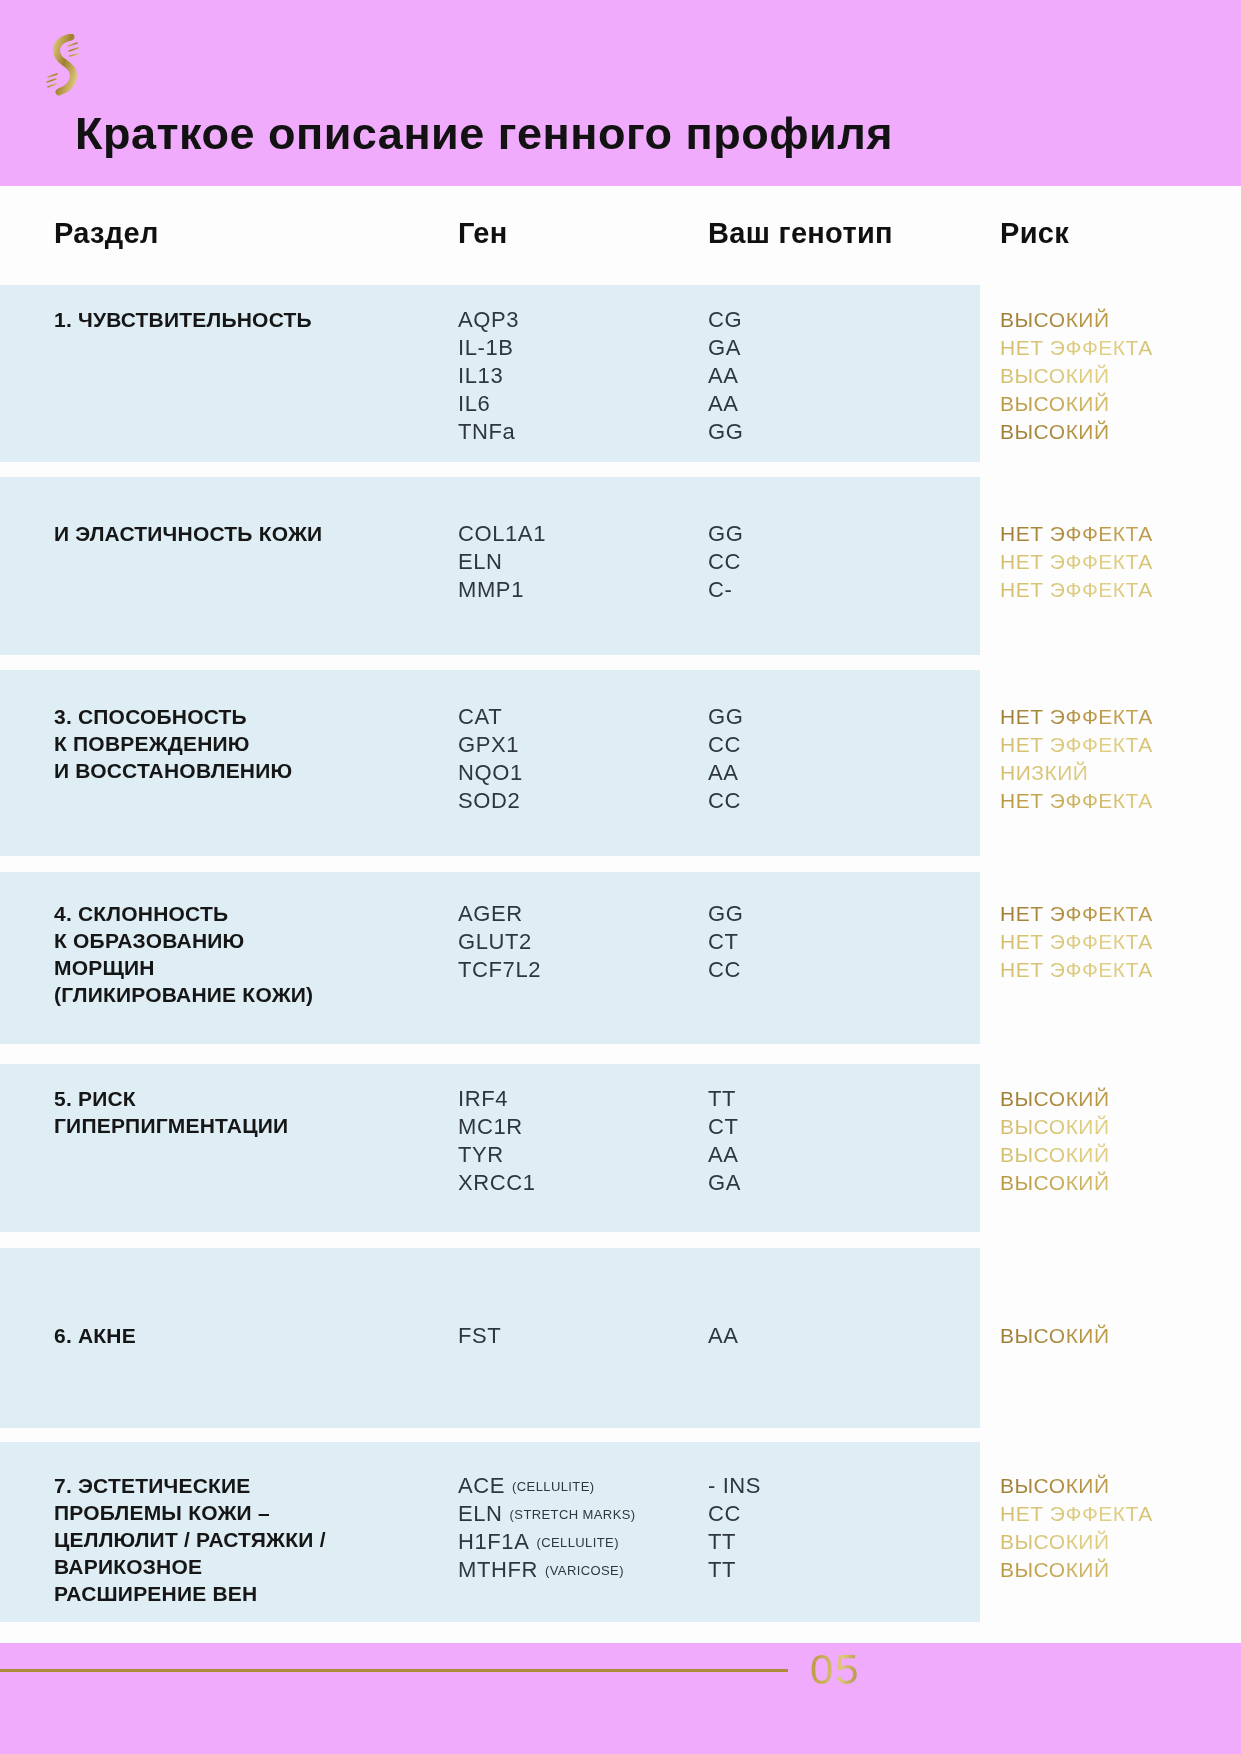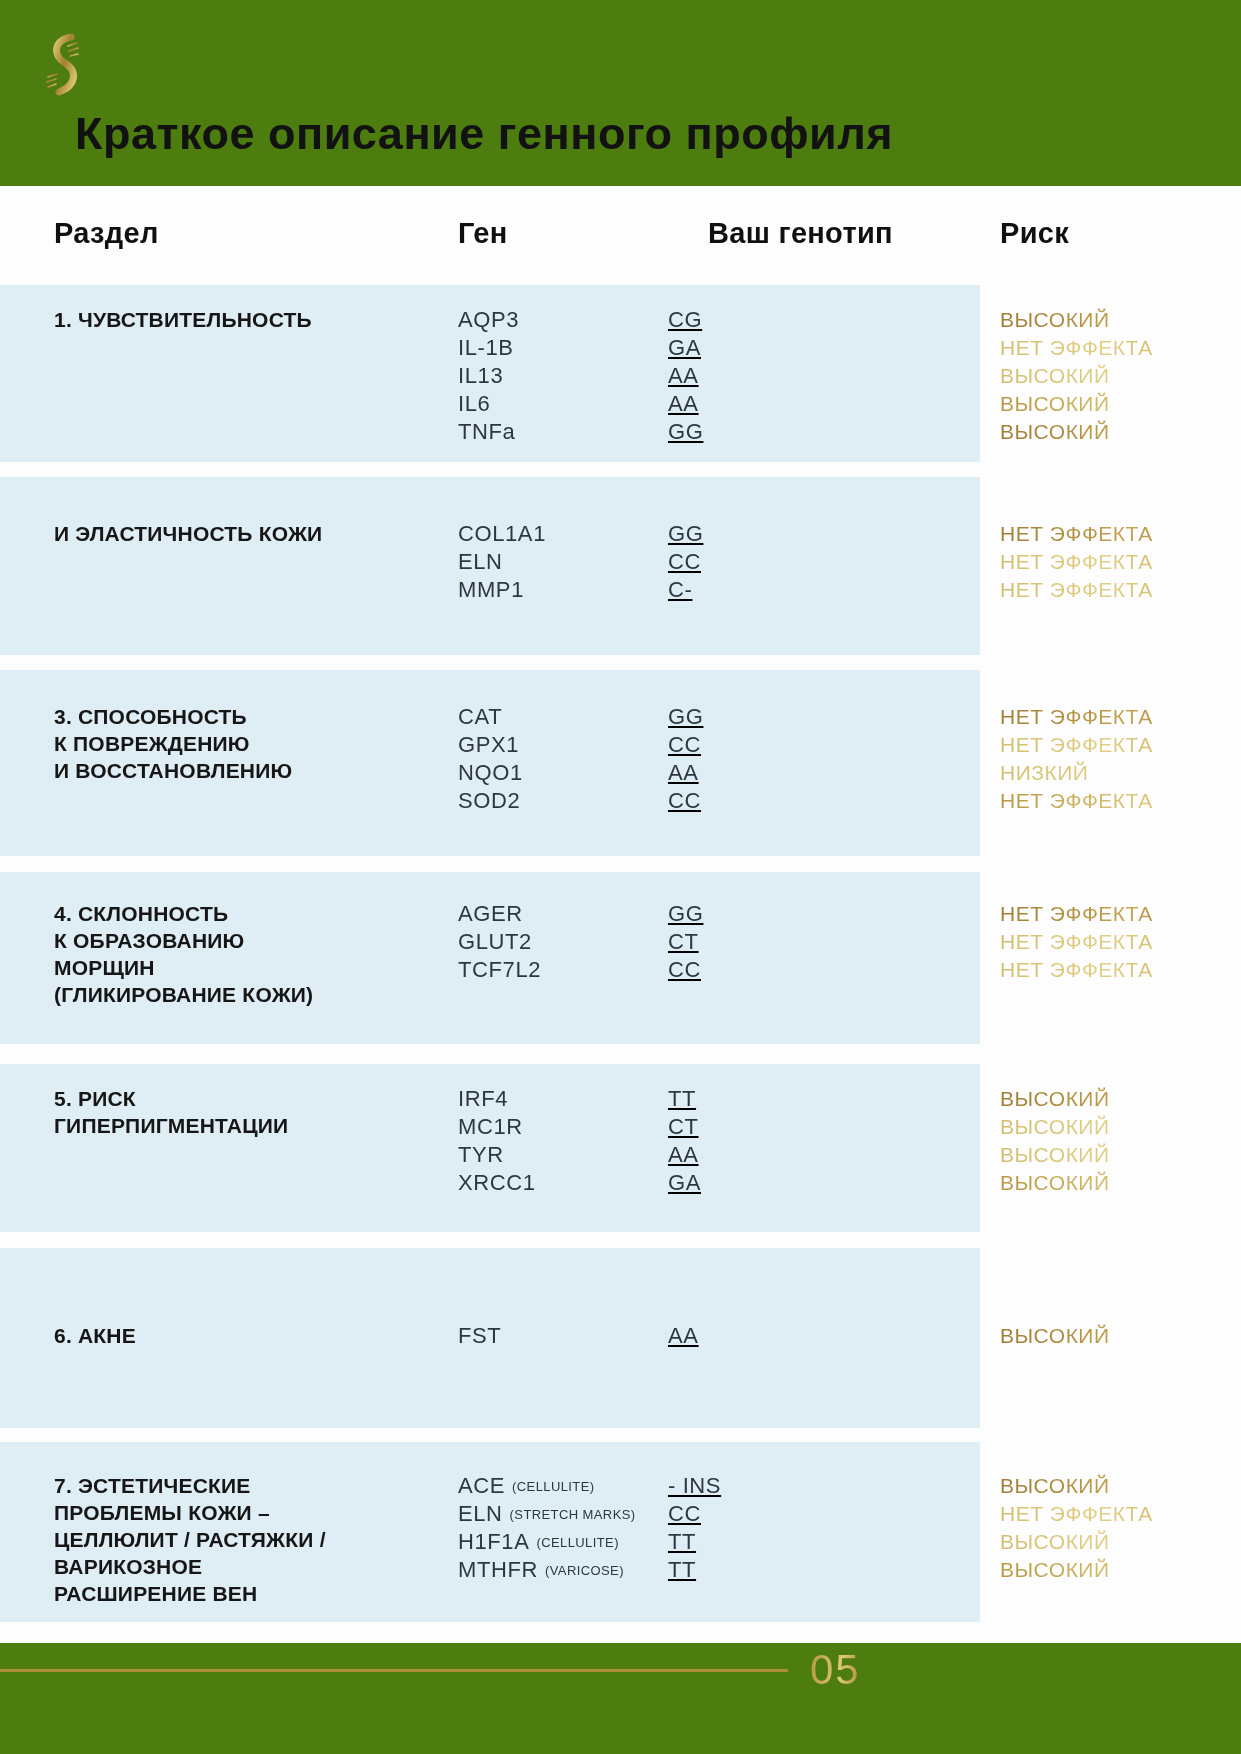--- a/index.html
+++ b/index.html
@@ -1,18 +1,18 @@
 <!DOCTYPE html>
 <html lang="ru"><head>
 <meta charset="utf-8">
 <style>
   html,body{margin:0;padding:0;background:#e8e7e1;}
   .page{
     position:relative;width:1241px;height:1754px;margin:0 auto;
-    background:#4d7c0f;overflow:hidden;
+    background:#f0abfc;overflow:hidden;
     font-family:"Liberation Sans","DejaVu Sans",sans-serif;
     -webkit-font-smoothing:antialiased;
   }
   
   .logo{position:absolute;left:44px;top:34px;width:38px;height:62px;}
   .page-title{
     position:absolute;left:75px;top:108px;margin:0;
     font-size:45px;font-weight:bold;letter-spacing:.5px;color:#121212;white-space:nowrap;
   }
   
@@ -22,21 +22,21 @@
   .col-head{
     position:absolute;top:31px;font-size:29px;font-weight:bold;color:#101010;
     letter-spacing:.3px;white-space:nowrap;
   }
   .ch-0{left:54px;} .ch-1{left:458px;} .ch-2{left:708px;} .ch-3{left:1000px;}
   
   .band{position:absolute;left:0;width:980px;background:#dfeef5;}
   .col{position:absolute;top:0;bottom:0;box-sizing:border-box;}
   .col-section{left:54px;width:390px;}
   .col-gene{left:458px;width:240px;}
-  .col-genotype{left:668px;width:240px;text-decoration:underline;}
+  .col-genotype{left:708px;width:240px;}
   .col-risk{left:1000px;width:235px;}
   .sec-line{
     height:27px;line-height:27px;font-size:21px;font-weight:bold;
     color:#161616;letter-spacing:.2px;white-space:nowrap;
   }
   .row{height:28px;line-height:28px;white-space:nowrap;}
   .gene,.genotype{
     font-size:22px;color:#2e3741;letter-spacing:.6px;font-weight:normal;
   }
   .gene-note{font-size:13px;letter-spacing:.4px;color:#2e3741;margin-left:7px;position:relative;top:-2px;}

